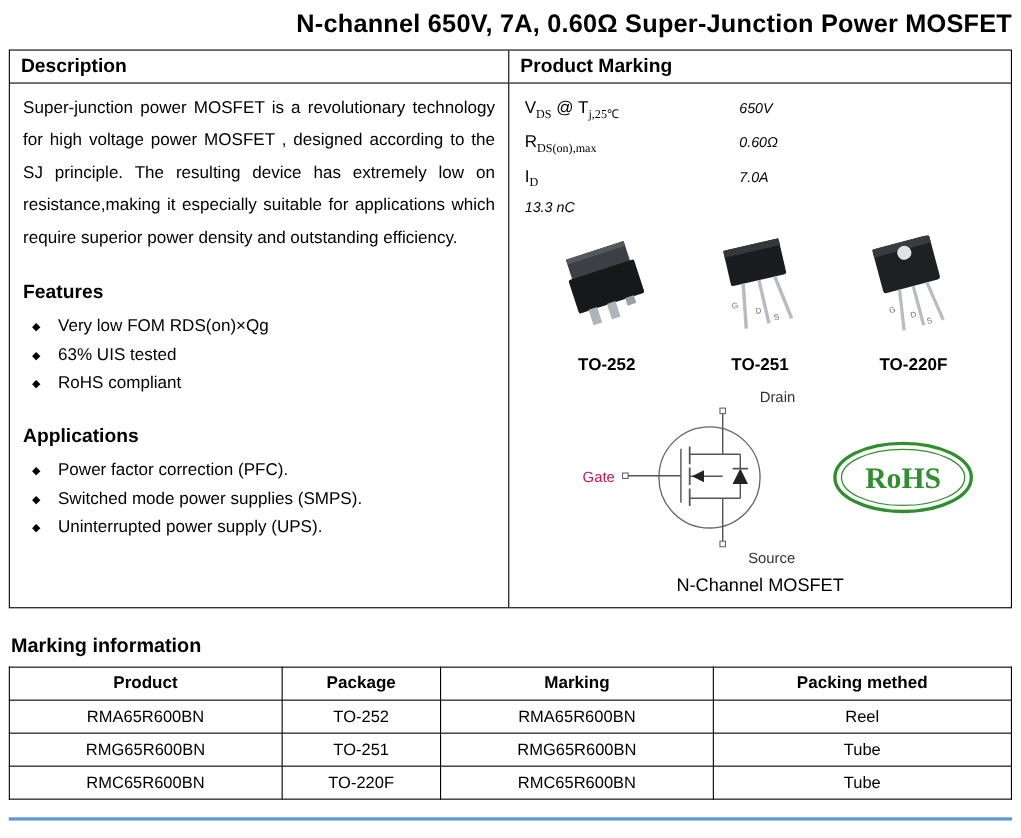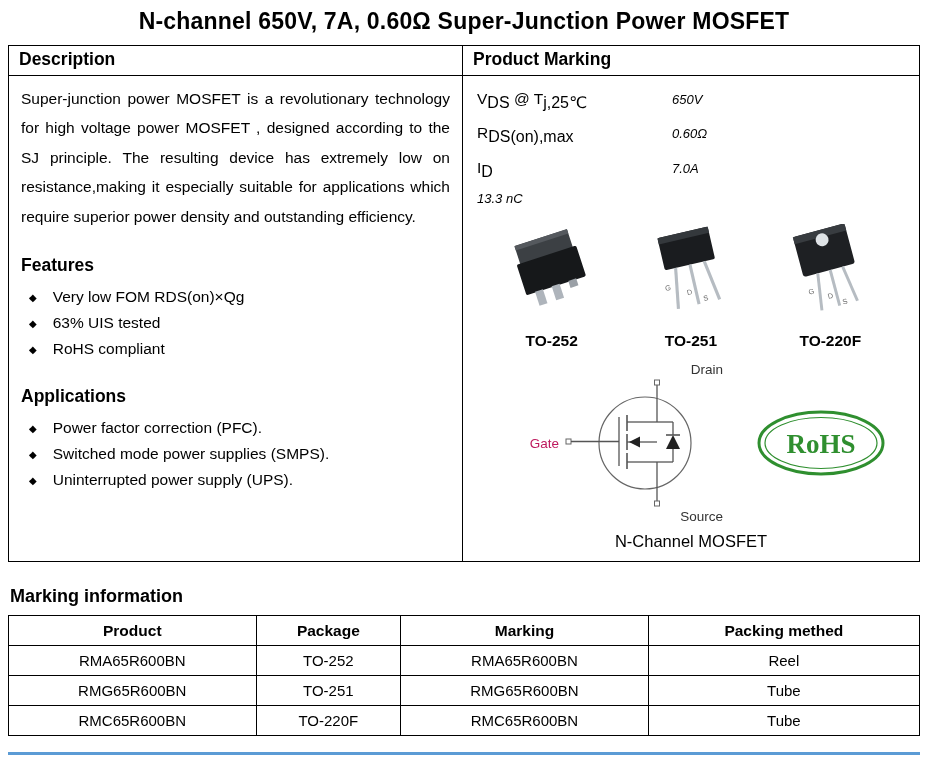--- a/index.html
+++ b/index.html
@@ -4,36 +4,36 @@
 <style>
   * { margin:0; padding:0; box-sizing:border-box; }
   html,body { background:#fff; }
   body {
     width:928px; height:762px;
     font-family:"Liberation Sans","DejaVu Sans",sans-serif;
     color:#000; overflow:hidden;
   }
   .page { width:928px; height:762px; padding:4px 8px 0; }
 
-  .title { text-align:center; font-size:23px; font-weight:bold; margin:4px 0 10px; letter-spacing:.2px; }
+  .title { text-align:right; font-size:23px; font-weight:bold; margin:4px 0 10px; letter-spacing:.2px; }
 
   .main-box { border:1.6px solid #000; display:grid; grid-template-columns:453px 1fr; }
   .col-right { border-left:1.6px solid #000; }
   .col-head { font-size:17.5px; font-weight:bold; padding:3px 10px 5px; border-bottom:1.6px solid #000; }
 
   .left-body { padding:8px 12px 10px; }
   .desc { font-size:15.5px; line-height:1.9; text-align:justify; }
   .sec-head { font-size:17.5px; font-weight:bold; margin:24px 0 8px; }
   ul.bullets { list-style:none; }
   ul.bullets li { font-size:15.5px; padding:4px 0 4px 8px; display:flex; align-items:center; }
   ul.bullets li::before { content:"◆"; font-size:10px; margin-right:16px; color:#000; }
 
   .summary-table { padding:8px 14px 4px; }
   .srow { display:grid; grid-template-columns:195px 1fr; font-size:15.5px; line-height:1.9; align-items:baseline; }
-  .srow sub { font-size:16px; }
+  .srow sub { font-size:11px;font-family:Liberation Serif, serif; }
   .sval { font-size:13px;font-style:italic; }
 
   .packages { display:flex; justify-content:space-between; padding:8px 20px 0; }
   .pkg { width:33%; text-align:center; }
   .pkg svg { height:92px; }
   .pkg-label { font-weight:bold; font-size:15.5px; margin-top:12px; }
 
   .sym-row { display:flex; margin-top:12px; }
   .sym-left { width:57%; display:flex; flex-direction:column; align-items:flex-end; }
   .drain-label, .source-label { font-size:13.5px; color:#333; }

